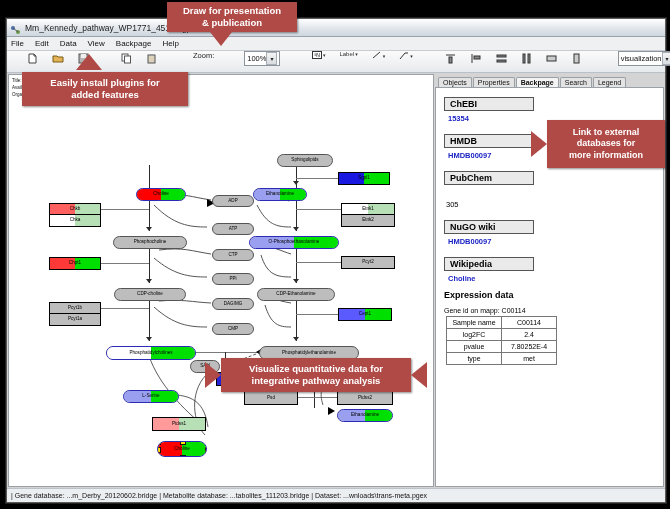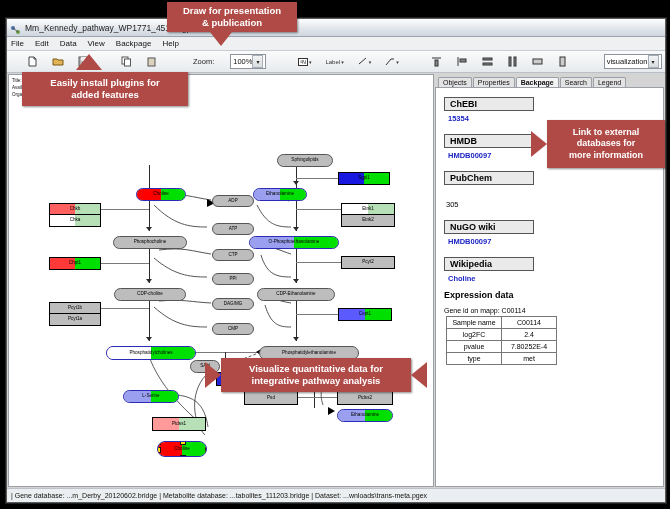--- a/index.html
+++ b/index.html
@@ -13,26 +13,26 @@
   .tb-icon{width:11px;height:11px;margin-right:4px;flex:none;}
   .tb-title{font-size:8.5px;color:#1a1a1a;white-space:nowrap;overflow:hidden;}
 
   
   .menubar{height:13px;background:#eef0f2;border-bottom:1px solid #c6ccd2;display:flex;align-items:center;
            padding-left:4px;gap:11px;flex:none;}
   .menubar span{font-size:8px;color:#111;cursor:default;}
 
   
   .toolbar{height:21px;background:linear-gradient(#fbfbfb,#e7eaed);border-bottom:1px solid #b9c0c7;
-           display:flex;align-items:center;padding:0 20px;gap:14px;flex:none;}
+           display:flex;align-items:flex-start;padding:0 20px;gap:14px;flex:none;}
   .tbtn{width:14px;height:14px;display:flex;align-items:center;justify-content:center;font-size:9px;color:#444;}
   .tsep{width:1px;height:13px;background:#c0c6cc;margin:0 2px;}
   .zoomlabel{font-size:7.5px;color:#222;margin:0 2px 0 4px;}
   .combo{height:13px;border:1px solid #8c939b;background:#fff;display:flex;align-items:center;
-         justify-content:space-between;font-size:7.5px;color:#111;padding:0 2px;}
+         justify-content:space-between;font-size:7.5px;color:#111;padding:0 2px;margin-left:14px;}
   .combo .arw{width:9px;height:11px;background:linear-gradient(#f4f4f4,#d8dce0);border:1px solid #a8aeb5;
         display:flex;align-items:center;justify-content:center;font-size:6px;color:#222;}
   .zoomcombo{width:78px;}
   .viscombo{width:72px;margin-left:4px;}
   .drop-small{display:flex;align-items:center;gap:1px;}
   .drop-small .cap{font-size:6px;color:#333;}
   .mini-arrow{font-size:5px;color:#333;}
 
   
   .body{flex:1;display:flex;min-height:0;background:#d4d4d4;}

